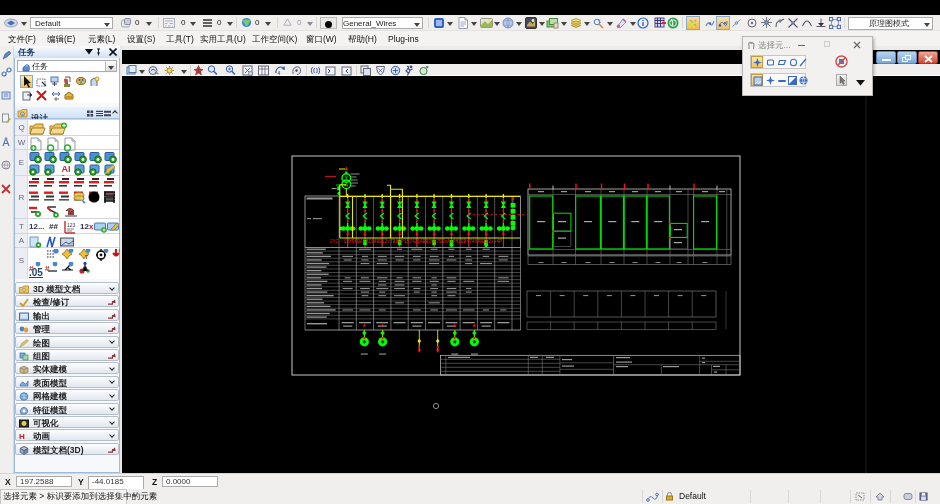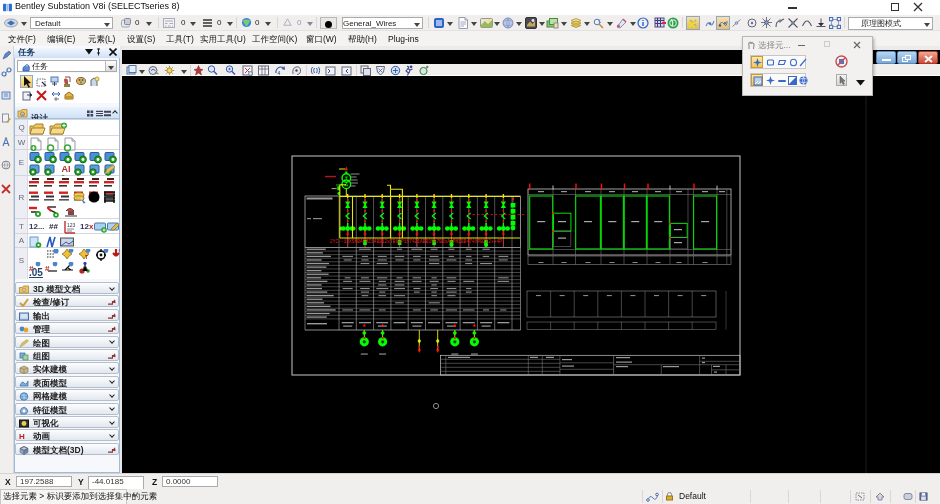--- a/index.html
+++ b/index.html
@@ -22,34 +22,20 @@
 #viewtitle{left:122px;top:50px;width:818px;height:14px;background:linear-gradient(#e8f2fc,#c4d9ef);border:1px solid #9ab6d6;}
 #viewtoolbar{left:122px;top:64px;width:818px;height:12px;background:#f0efee;border-bottom:1px solid #fff;}
 #canvas{left:122px;top:76px;width:818px;height:397px;background:#000;}
 #statusbar{left:0;top:473px;width:940px;height:16px;background:#f0efee;border-top:1px solid #d5d4d2;}
 #msgbar{left:0;top:489px;width:940px;height:15px;background:#f0efee;}
 .fld{position:absolute;background:#fff;border:1px solid #ababab;font-size:8px;color:#333;padding-left:3px;}
 .seg{position:absolute;top:2px;height:11px;border-left:1px solid #d8d7d5;}
 </style></head><body>
 <div id="root">
 
-<div class="abs" id="titlebar">
- <svg class="abs" style="left:3px;top:3px" width="9" height="9" viewBox="0 0 11 11">
-   <rect x="0" y="1" width="4.6" height="9" rx="1" fill="#2f6fd0"></rect>
-   <rect x="6.4" y="1" width="4.6" height="9" rx="1" fill="#2f6fd0"></rect>
-   <rect x="4.2" y="1.6" width="2.6" height="8.4" fill="#fff"></rect>
-   <rect x="4.9" y="1.2" width="1.2" height="8.8" fill="#9db9e0"></rect>
- </svg>
- <div class="abs ttl">Bentley Substation V8i (SELECTseries 8)</div>
- <div class="abs" style="left:788px;top:7px;width:9px;height:1.5px;background:#333"></div>
- <div class="abs" style="left:891px;top:3px;width:8px;height:8px;border:1.2px solid #333"></div>
- <svg class="abs" style="left:913px;top:2px" width="10" height="10" viewBox="0 0 10 10">
-        <path d="M1 1 L9 9 M9 1 L1 9" stroke="#333" stroke-width="1.3"></path>
-      </svg>
-</div>
 
 <div class="abs" id="toolbar1">
  <svg class="abs" style="left:4px;top:3px" width="14" height="10" viewBox="0 0 14 10">
   <ellipse cx="7" cy="5" rx="6.5" ry="4" fill="#cfd8e6" stroke="#7a8aa0" stroke-width="0.7"></ellipse>
   <path d="M3 5 L7 2.5 L11 5 L7 7.5 Z" fill="#3f6fb5"></path>
  </svg>
  <div class="dd" style="left:21px;top:7px"></div>
  <div class="combo" style="left:30px;top:2px;width:83px;height:12px;line-height:11px;padding-left:4px">Default<span class="arr"></span></div>
  <svg class="abs" style="left:121px;top:3px" width="11" height="10" viewBox="0 0 11 10">
         <rect x="0.5" y="2" width="8" height="7" rx="1.5" fill="#e9e9ec" stroke="#9aa"></rect>
@@ -198,21 +184,21 @@
         <path d="M5 0.5 V8 M0.5 8.5 H9.5 M2.5 5 L5 8 L7.5 5" stroke="#556" stroke-width="1"></path>
       </svg>
  <svg class="abs" style="left:829px;top:2px" width="12" height="12" viewBox="0 0 12 12">
         <rect x="2.5" y="2.5" width="7" height="7" fill="none" stroke="#88a0c8" stroke-width="1"></rect>
         <rect x="0.5" y="0.5" width="3.2" height="3.2" fill="#e8f0fc" stroke="#4a6ab0"></rect>
         <rect x="8.3" y="0.5" width="3.2" height="3.2" fill="#e8f0fc" stroke="#4a6ab0"></rect>
         <rect x="0.5" y="8.3" width="3.2" height="3.2" fill="#e8f0fc" stroke="#4a6ab0"></rect>
         <rect x="8.3" y="8.3" width="3.2" height="3.2" fill="#e8f0fc" stroke="#4a6ab0"></rect>
       </svg>
  <div class="seg" style="left:844px"></div>
- <div class="combo" style="left:848px;top:2px;width:85px;height:13px;line-height:12px;padding-left:12px">原理图模式<span class="arr"></span></div>
+ <div class="combo" style="left:848px;top:2px;width:85px;height:13px;line-height:12px;padding-left:20px">原理图模式<span class="arr"></span></div>
 </div>
 
 <div class="abs" id="menubar">
 <div class="abs menu" style="left:8px;top:0">文件(F)</div>
 <div class="abs menu" style="left:47px;top:0">编辑(E)</div>
 <div class="abs menu" style="left:88px;top:0">元素(L)</div>
 <div class="abs menu" style="left:127px;top:0">设置(S)</div>
 <div class="abs menu" style="left:166px;top:0">工具(T)</div>
 <div class="abs menu" style="left:200px;top:0">实用工具(U)</div>
 <div class="abs menu" style="left:252px;top:0">工作空间(K)</div>

